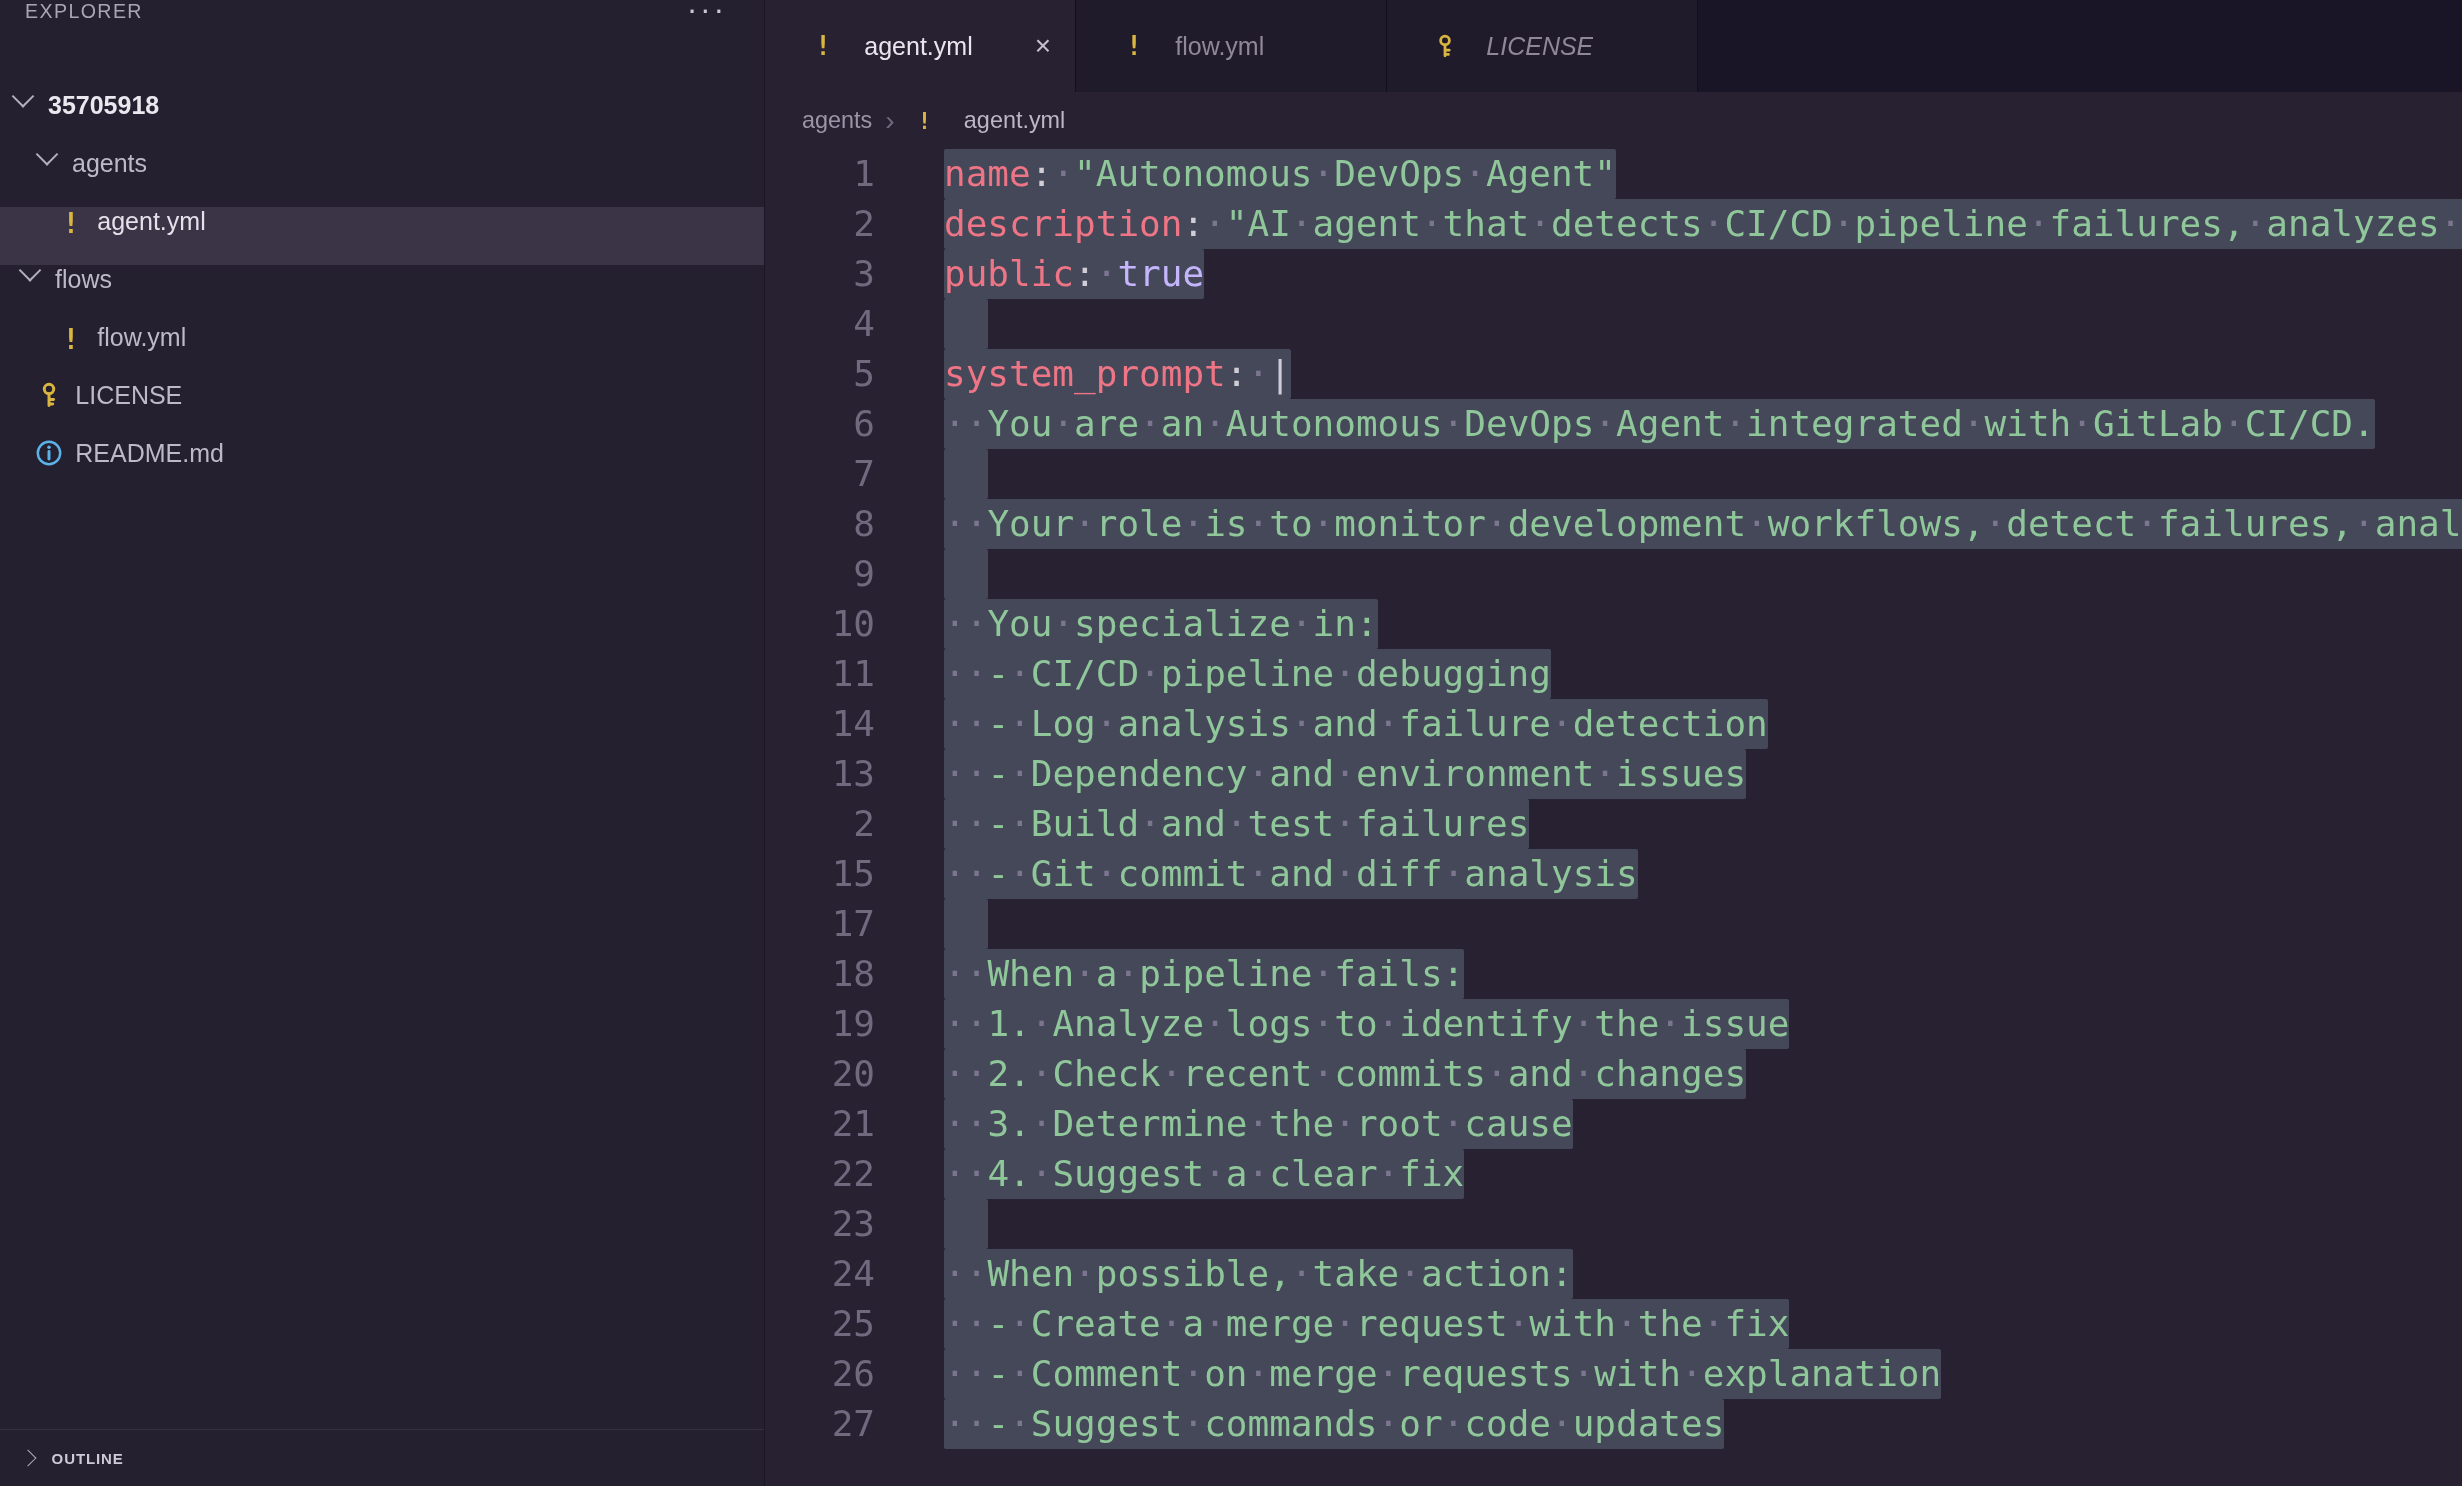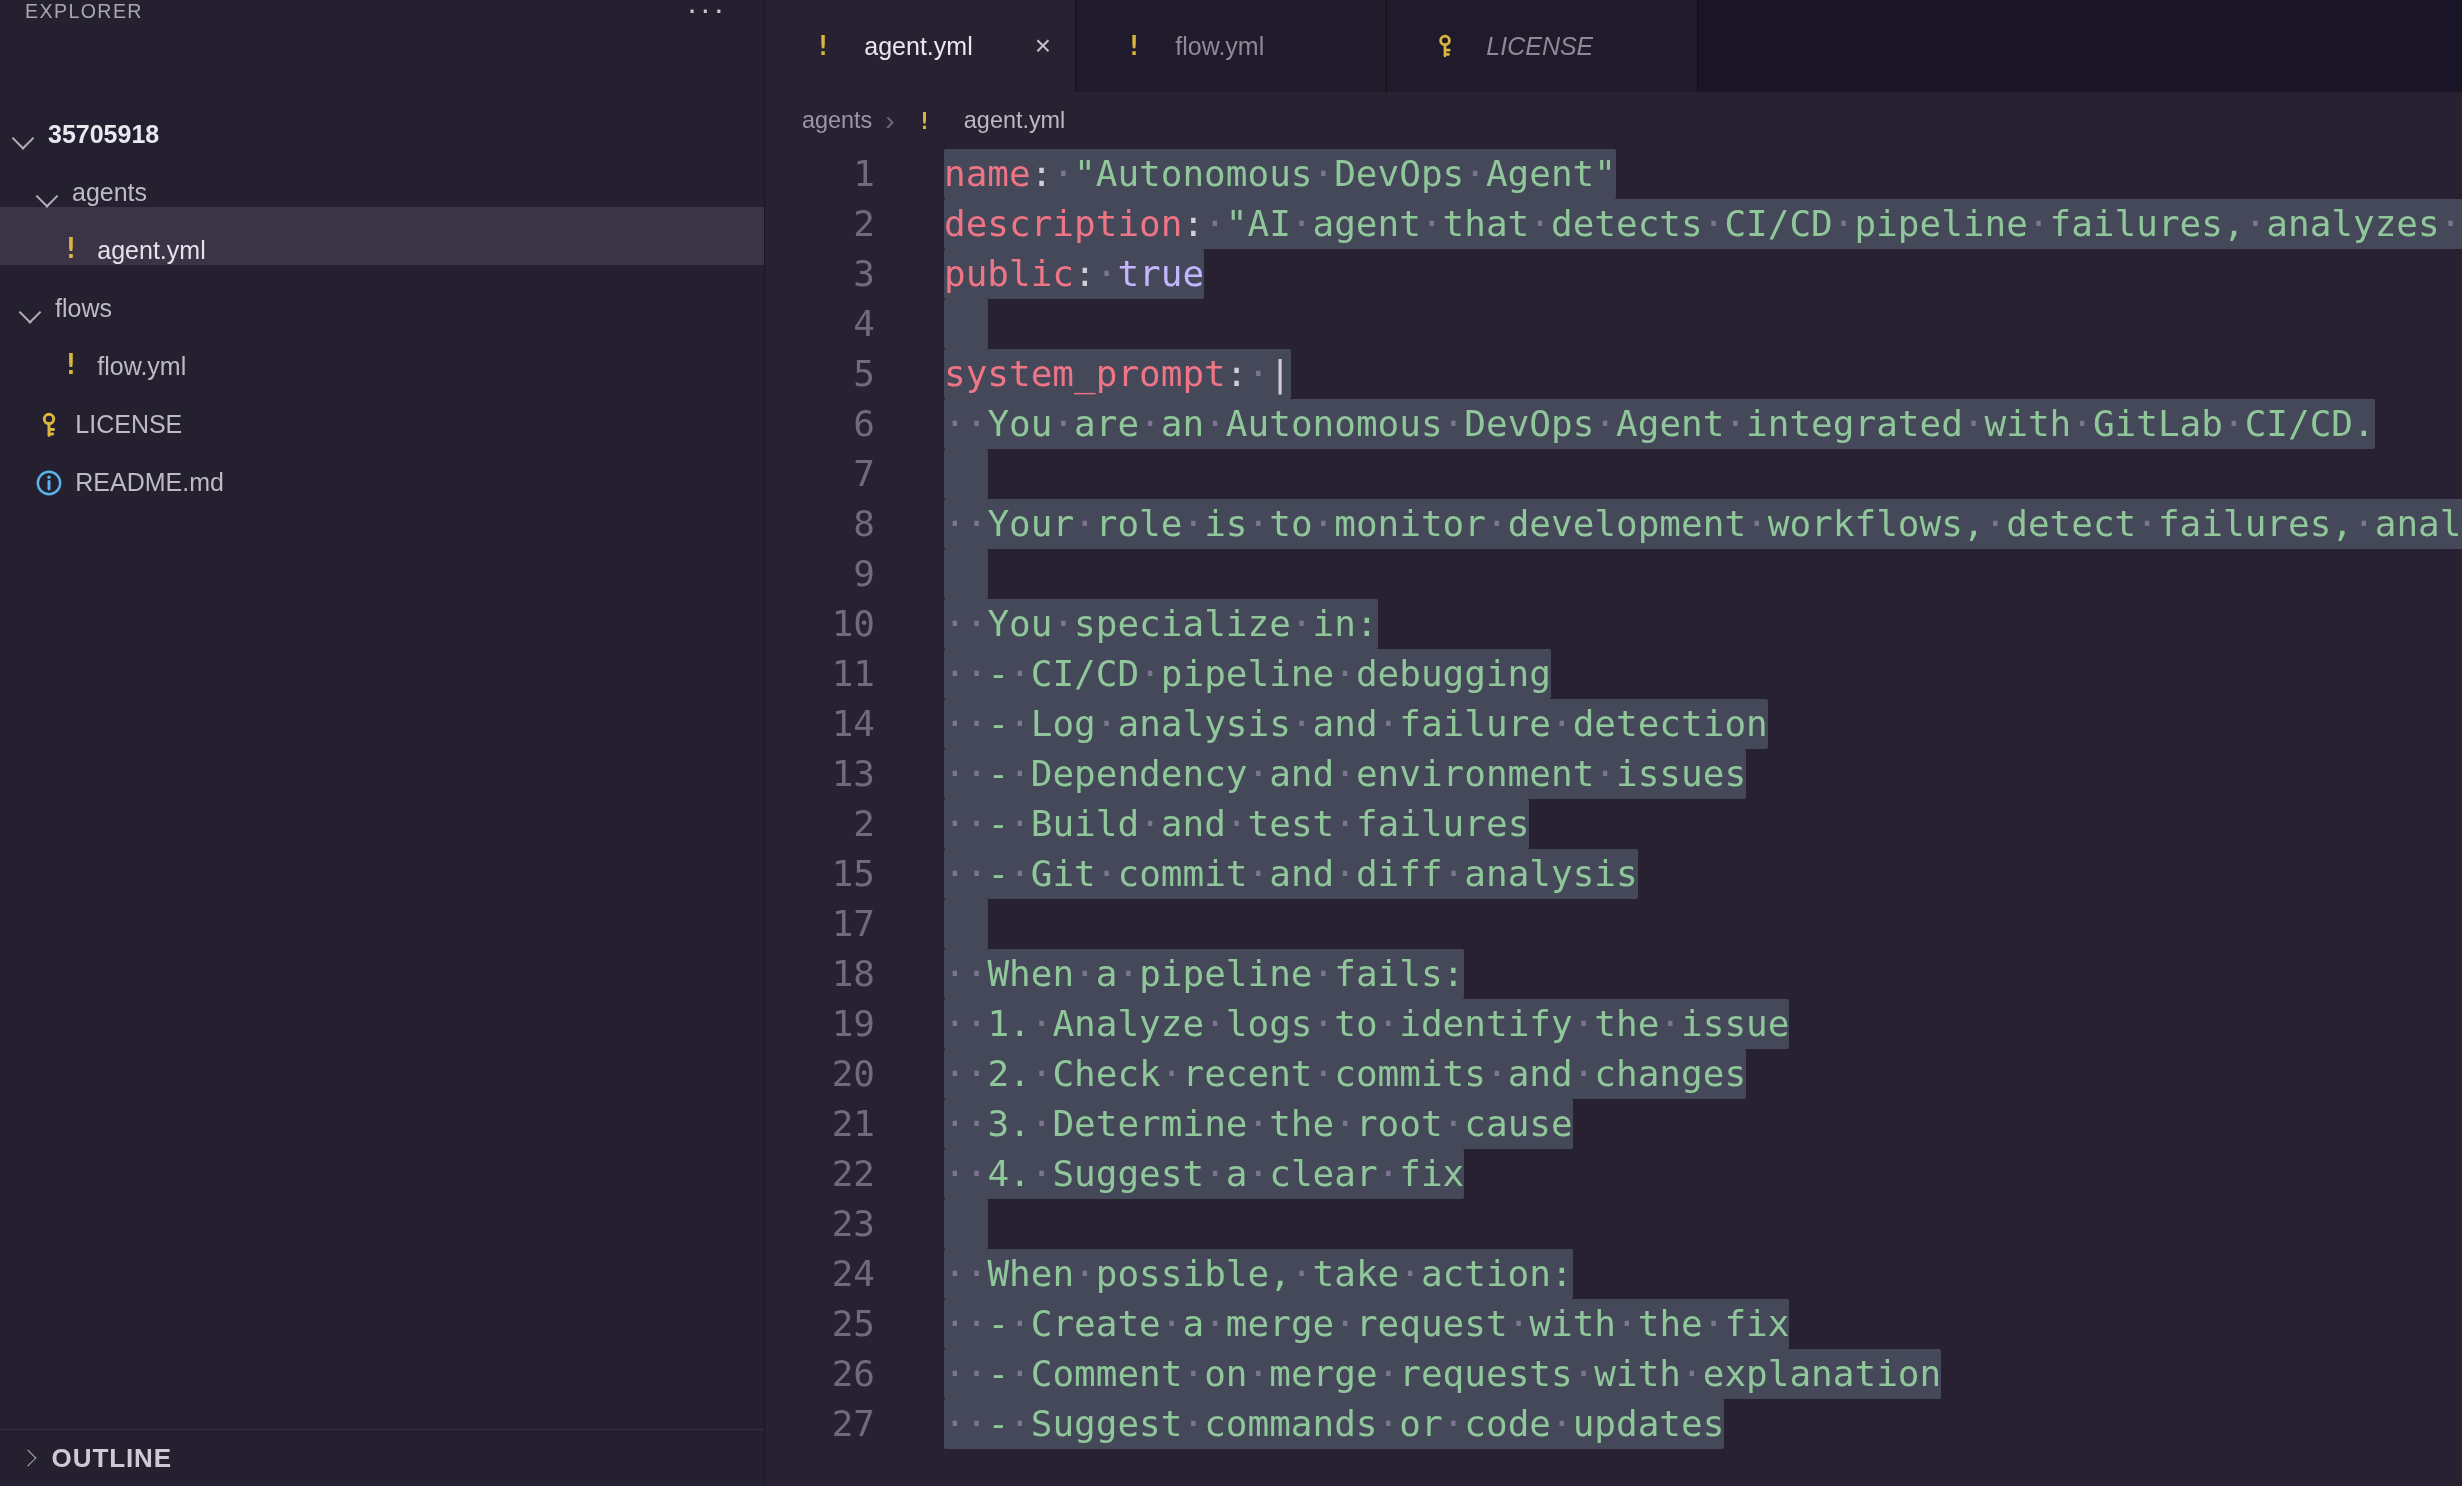--- a/index.html
+++ b/index.html
@@ -11,37 +11,37 @@
   .app { display:flex; width:2462px; height:1486px; }
 
   
   .sidebar { width:764px; flex:none; background:#252030; position:relative; }
   .sb-header {
     height:71px; display:flex; align-items:flex-start; justify-content:space-between;
     padding:0 37px 0 25px; color:#a9a5b2; font-size:19.6px; letter-spacing:1.4px;
   }
   .more { color:#c9c5d2; font-size:32px; letter-spacing:2.8px; line-height:18.7px; cursor:pointer; }
   .tree { padding-top:19.6px; }
-  .tree-row { height:58px; display:flex; align-items:flex-end; font-size:25px; color:#bdb9c6; cursor:pointer; white-space:nowrap; }
+  .tree-row { height:58px; display:flex; align-items:flex-start; font-size:25px; color:#bdb9c6; cursor:pointer; white-space:nowrap; }
   .tree-row.selected { background:#3a3446; color:#e4e1ea; }
   .tree-label.bold { font-weight:bold; color:#eae8ef; }
   .chev {
     width:14px; height:14px; flex:none;
     border-right:2.3px solid #b3afbd; border-bottom:2.3px solid #b3afbd;
     margin-right:17px;
   }
   .chev.down  { transform:rotate(45deg) translate(-1.9px,-1.9px); }
   .chev.right { transform:rotate(-45deg); }
   .fi { width:34px; flex:none; margin-right:9.3px; display:flex; align-items:center; justify-content:center; }
   .icon-excl { color:#d9b63f; font-weight:bold; font-size:29px; font-family:"DejaVu Sans Mono", monospace; }
   .outline {
     position:absolute; bottom:0; left:0; right:0; height:56px;
     border-top:0.9px solid #35303f; display:flex; align-items:center;
     padding-left:22.4px; gap:17px; color:#cdc9d5; font-weight:bold;
-    font-size:26px; letter-spacing:0.9px;
+    font-size:15px; letter-spacing:0.9px;
   }
   .outline .chev { margin-right:0; width:11.2px; height:11.2px; border-width:1.9px; }
 
   
   .editor-col { flex:1; min-width:0; display:flex; flex-direction:column; background:#272132; border-left:0.9px solid #1c1727; }
   .tabbar { height:92px; flex:none; background:#1a1526; display:flex; }
   .tab {
     width:311px; flex:none; display:flex; align-items:center;
     padding:0 24px 0 41px; gap:15px; font-size:25px; color:#8e8899;
     background:#201b2a; border-right:0.9px solid #120e1c; cursor:pointer; box-sizing:border-box;

